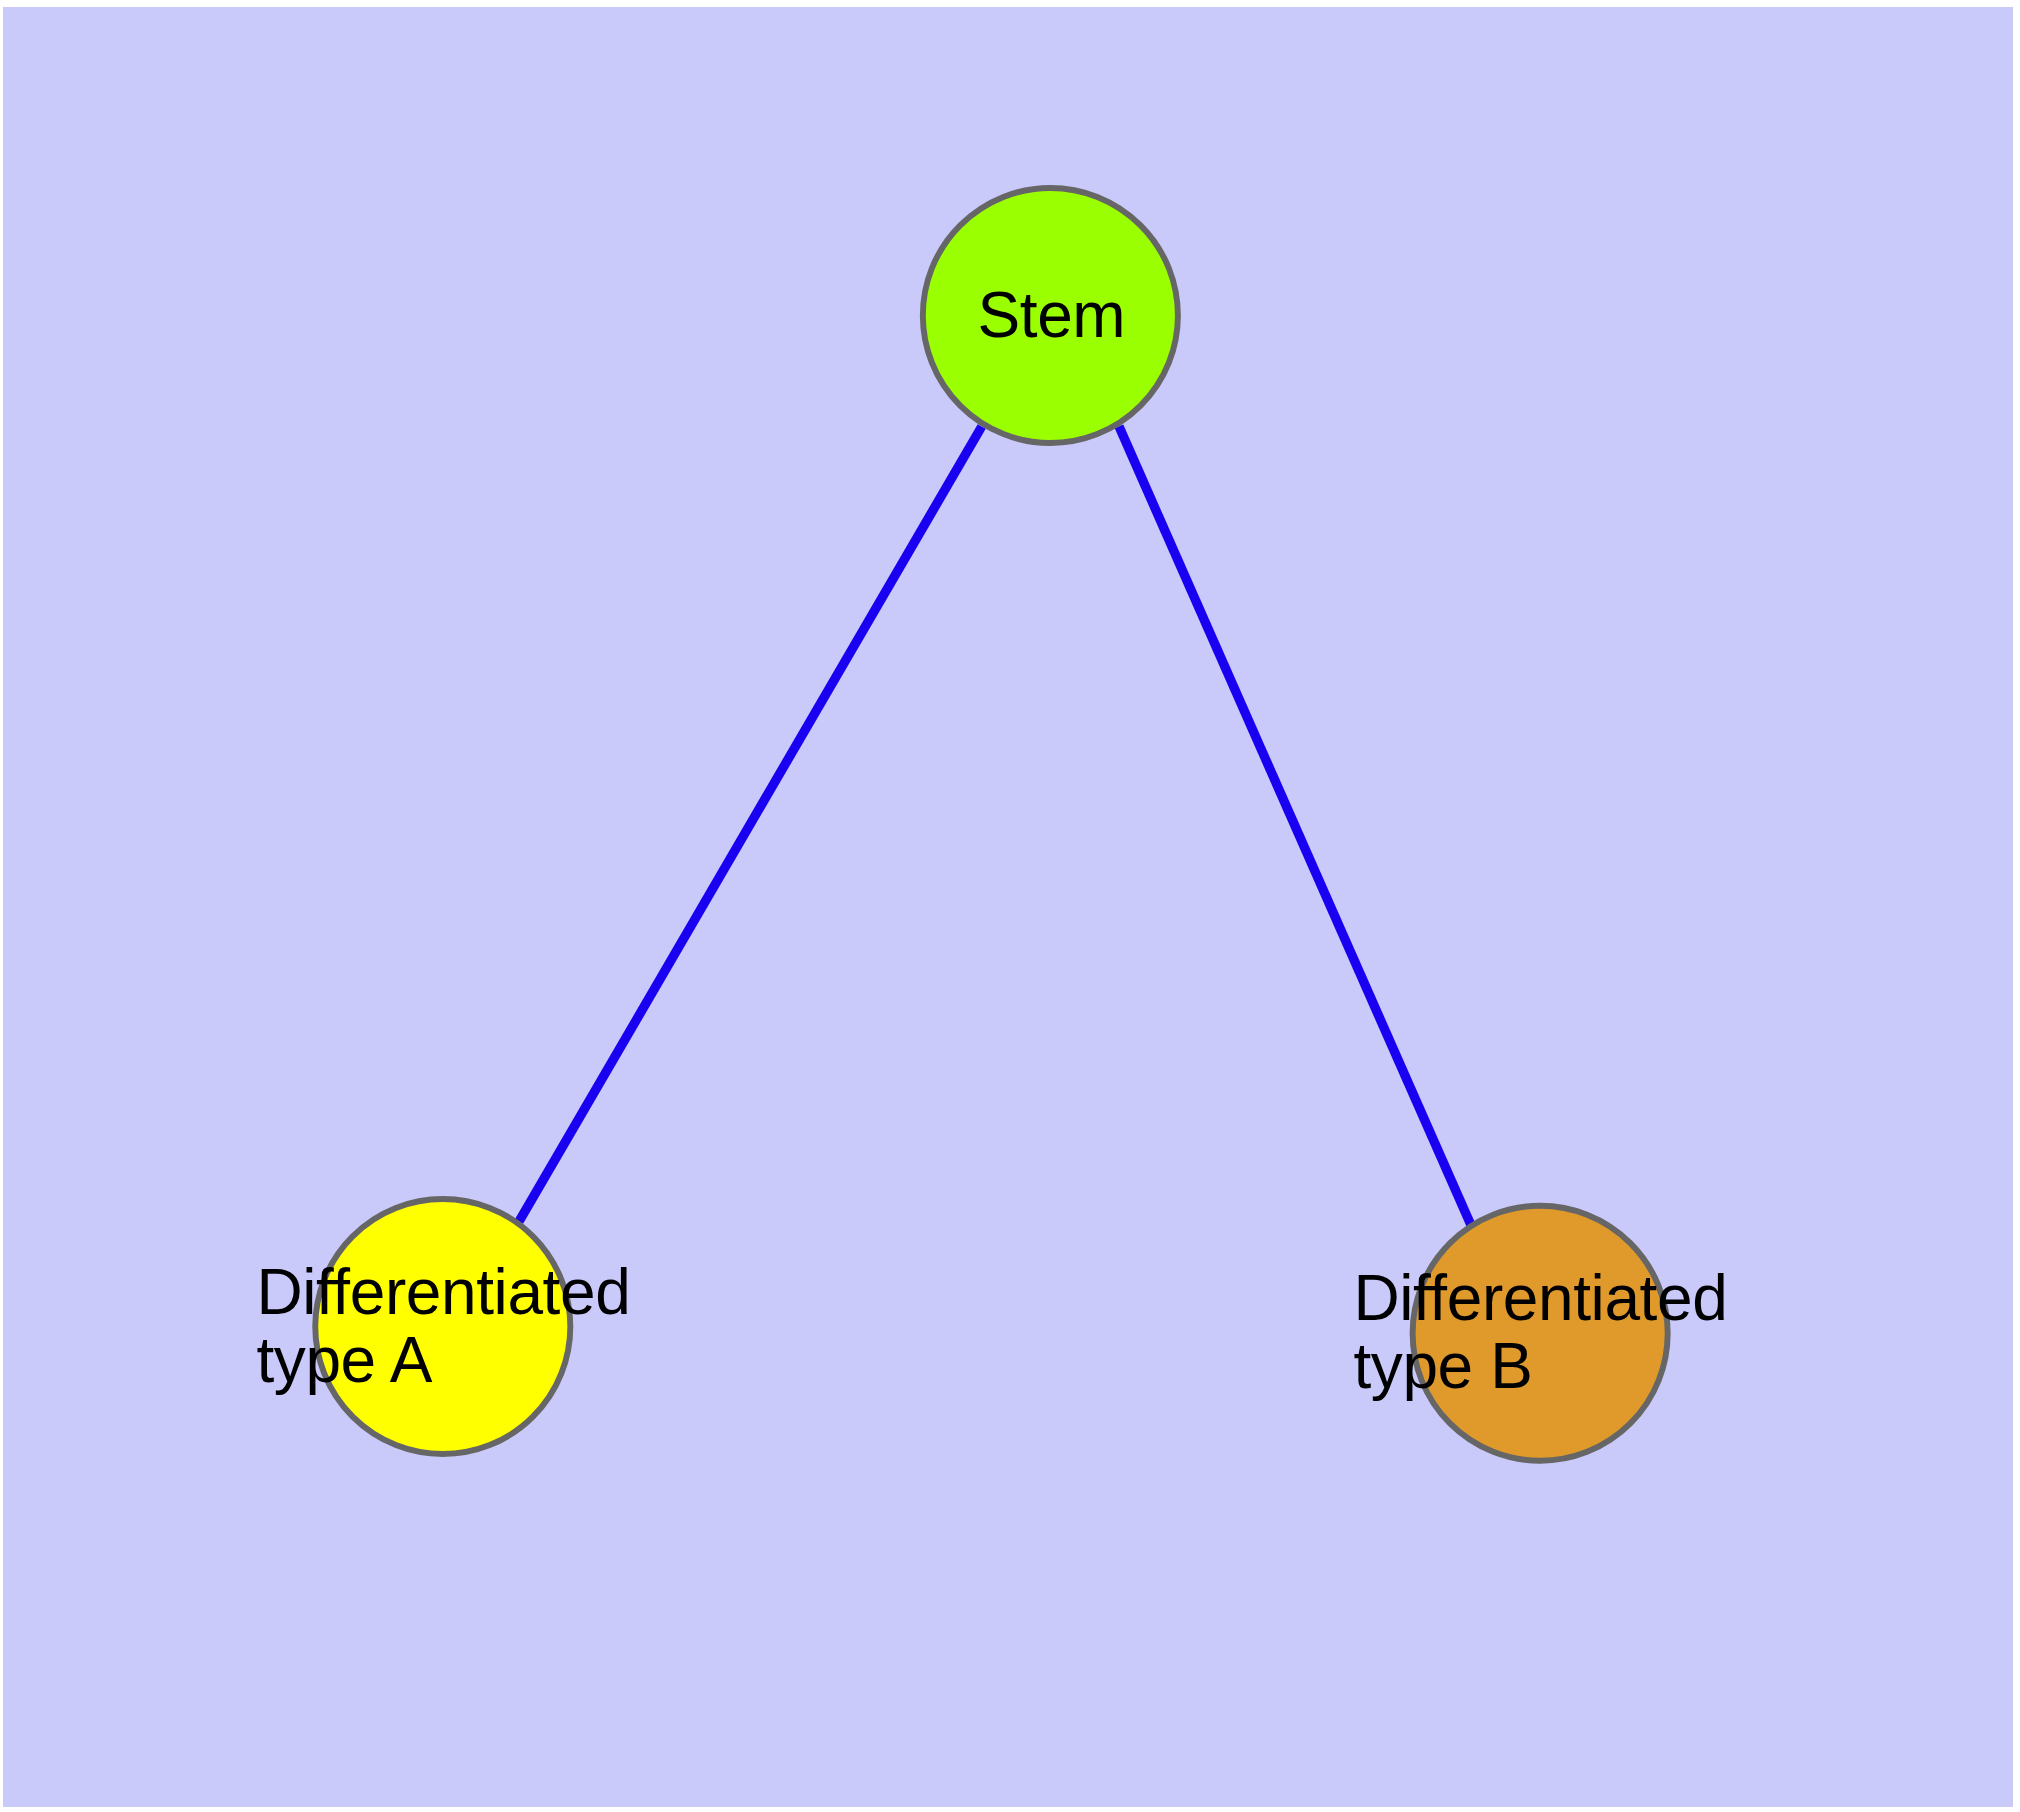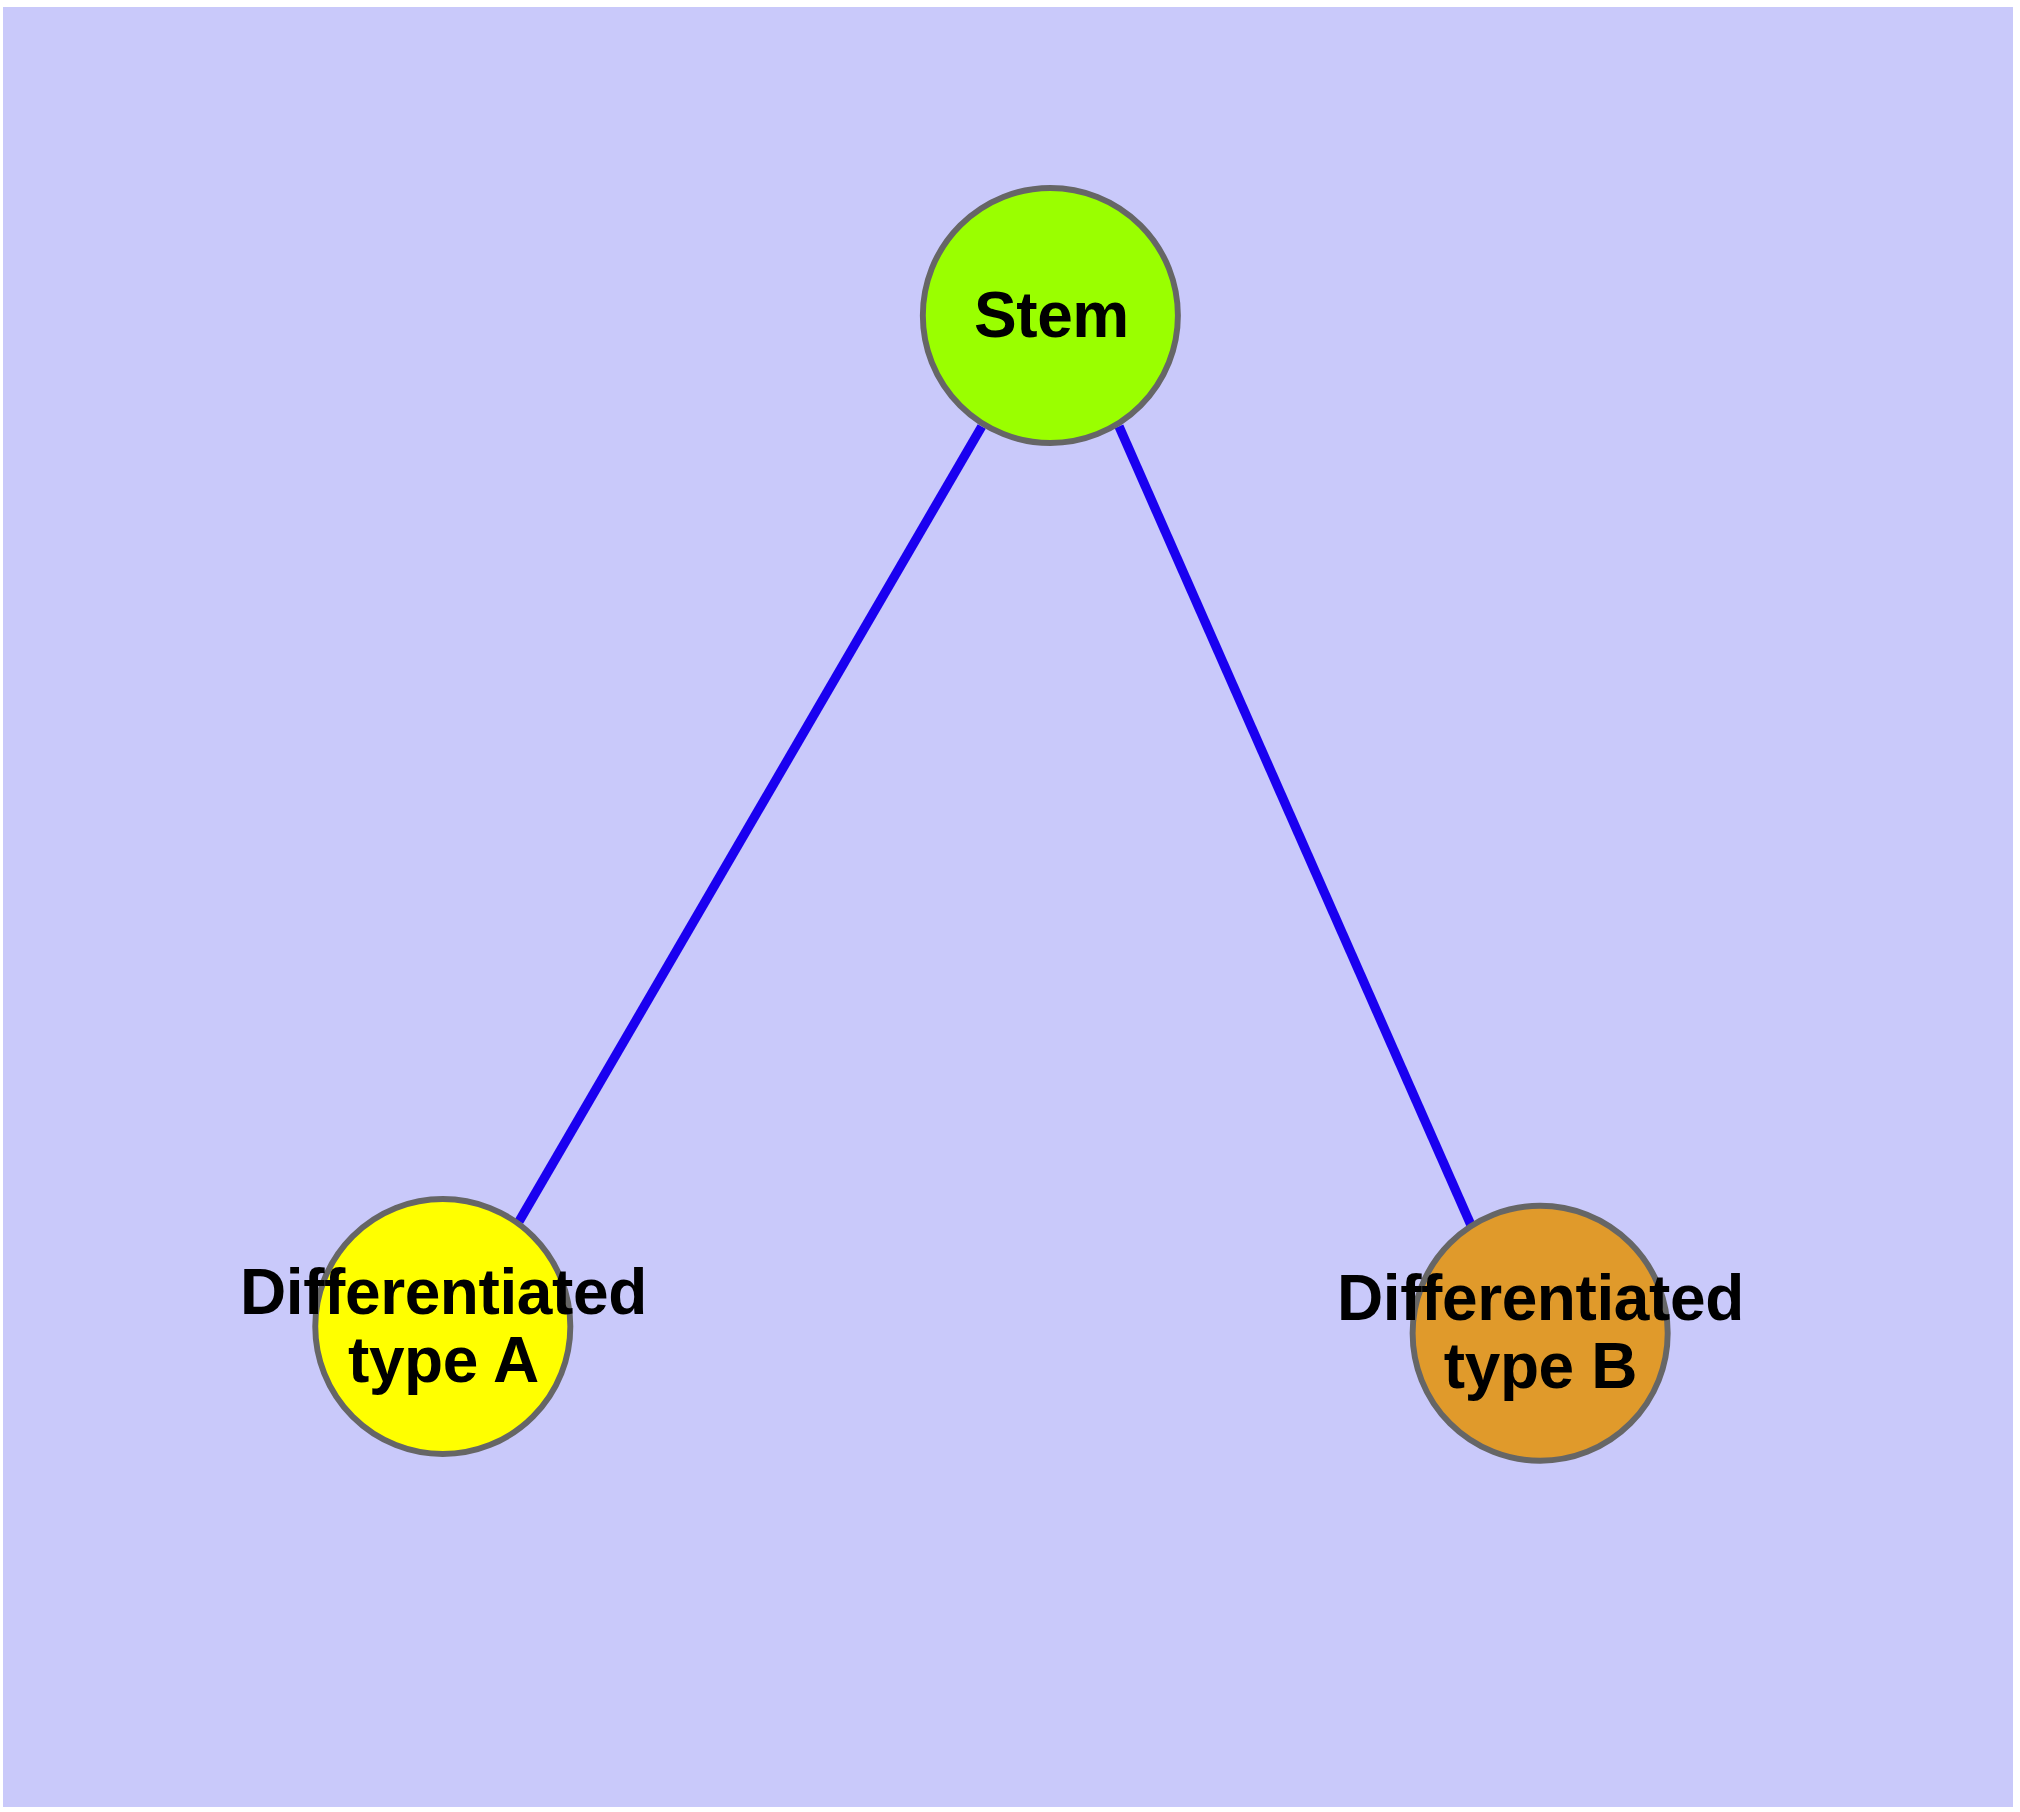--- a/index.html
+++ b/index.html
@@ -30,23 +30,23 @@
   #graph-svg {
     position: absolute;
     left: 0;
     top: 0;
     width: 100%;
     height: 100%;
     display: block;
   }
   .node-label {
     position: absolute;
-    text-align: center;
+    text-align: left;
     font-family: "Liberation Sans", sans-serif;
-    font-weight: bold;
+    font-weight: normal;
     color: #000000;
     white-space: pre;
     line-height: 1.06;
     letter-spacing: -0.4px;
     transform: translate(-50%, -50%);
     pointer-events: none;
     user-select: none;
   }
 </style>
 </head>

